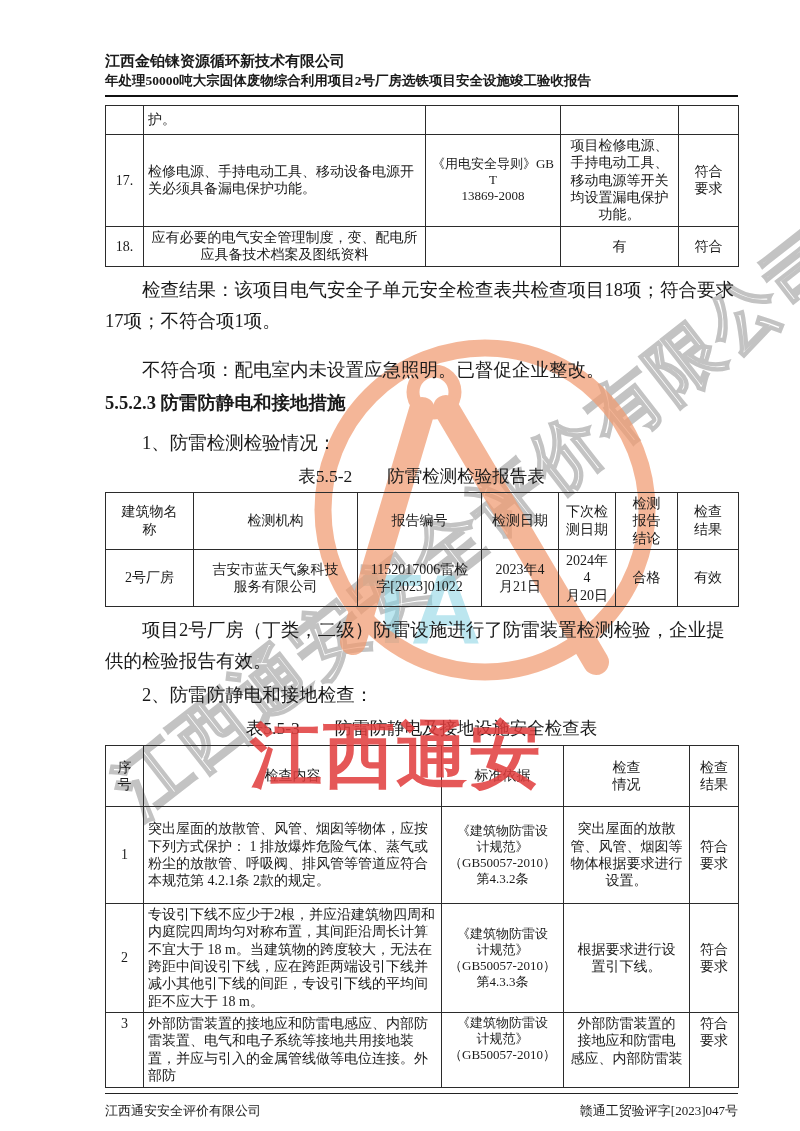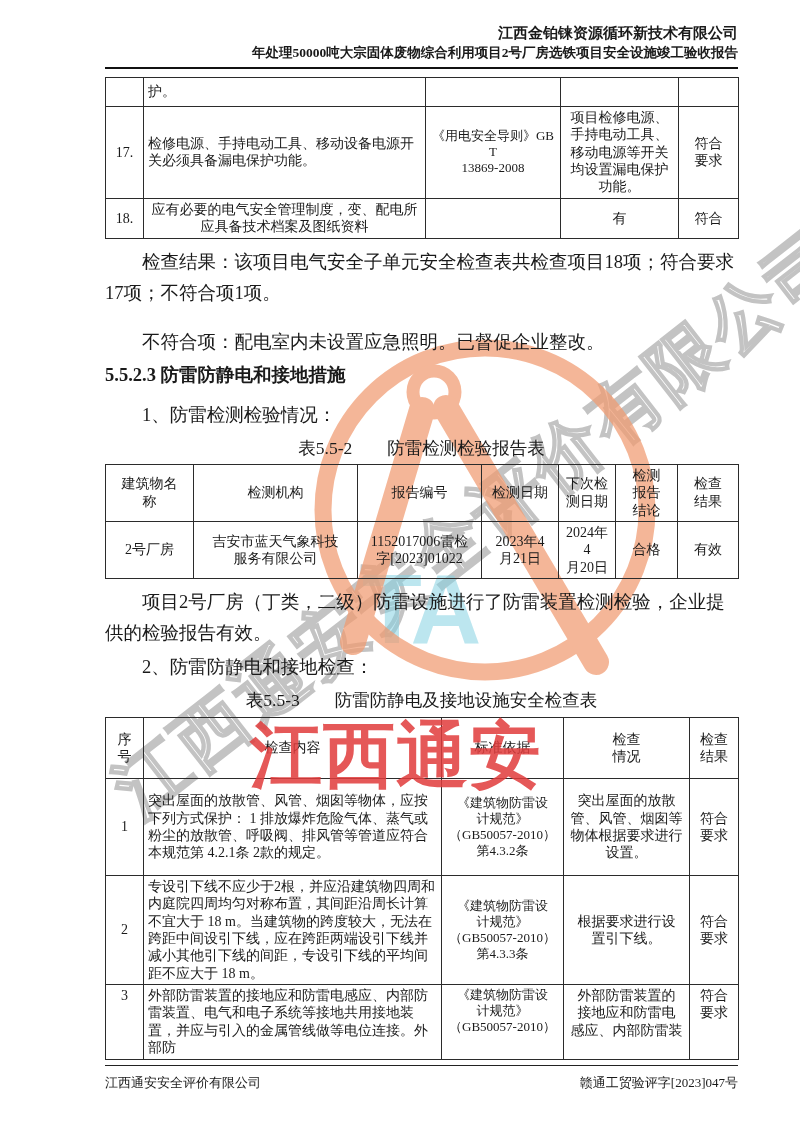--- a/index.html
+++ b/index.html
@@ -2,21 +2,21 @@
 <html><head>
 <meta charset="utf-8">
 <style>
   html,body{margin:0;padding:0;background:#ffffff;}
   .page{
     position:relative; width:800px; height:1131px; background:#ffffff;
     overflow:hidden; font-family:"Liberation Serif","DejaVu Serif",serif; color:#1a1a1a;
   }
   
   .content{position:relative; z-index:1; margin:0 62px 0 105px; width:633px;}
-  .doc-header{padding-top:23px; text-align:right; line-height:20px;}
+  .doc-header{padding-top:23px; text-align:left; line-height:20px;margin-top:28px;}
   .doc-header .company{font-size:15px; font-weight:bold;}
   .doc-header .title{font-size:13.5px; font-weight:bold;}
   .header-rule{margin-top:4px; border:none; border-top:2px solid #111; height:0;}
 
   table{border-collapse:collapse; table-layout:fixed; width:633px; margin:0;}
   td,th{border:1px solid #2b2b2b; font-weight:normal; text-align:center;
         vertical-align:middle; padding:2px 4px; font-size:14px; line-height:1.24;
         white-space:pre-line; overflow:hidden; word-break:break-all;}
   .tl{text-align:left;}
   .std{font-size:13px;}

